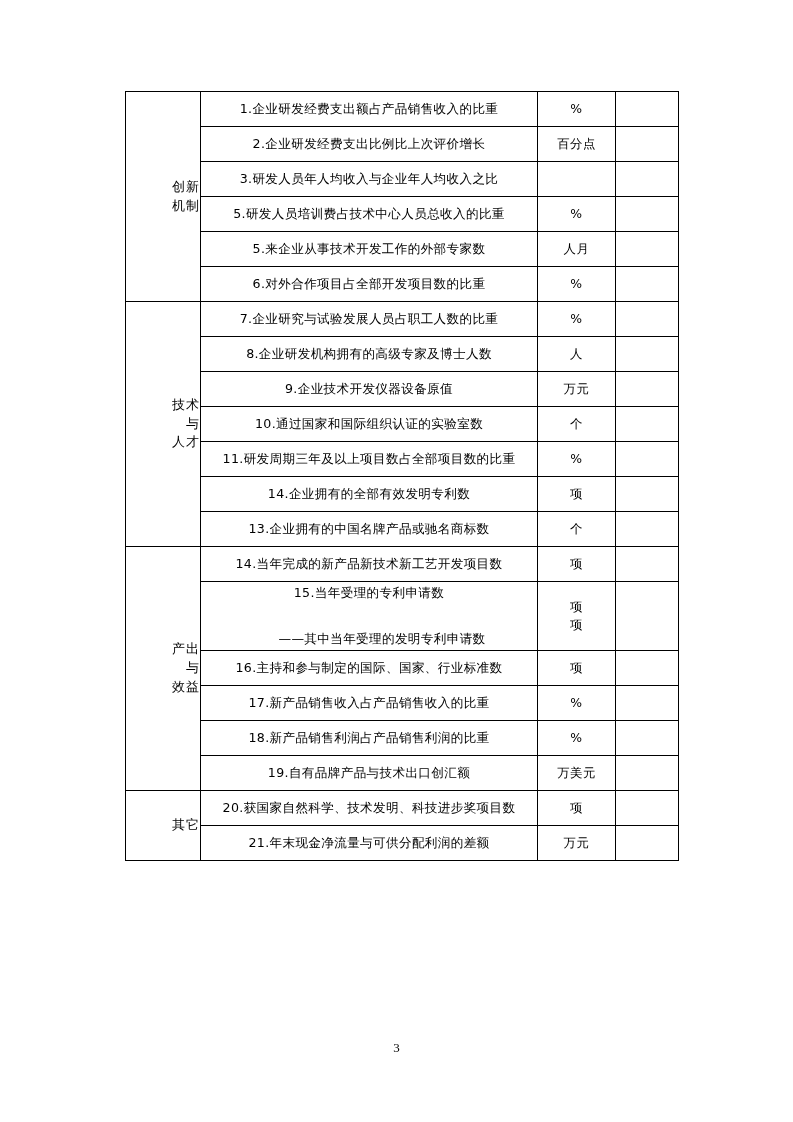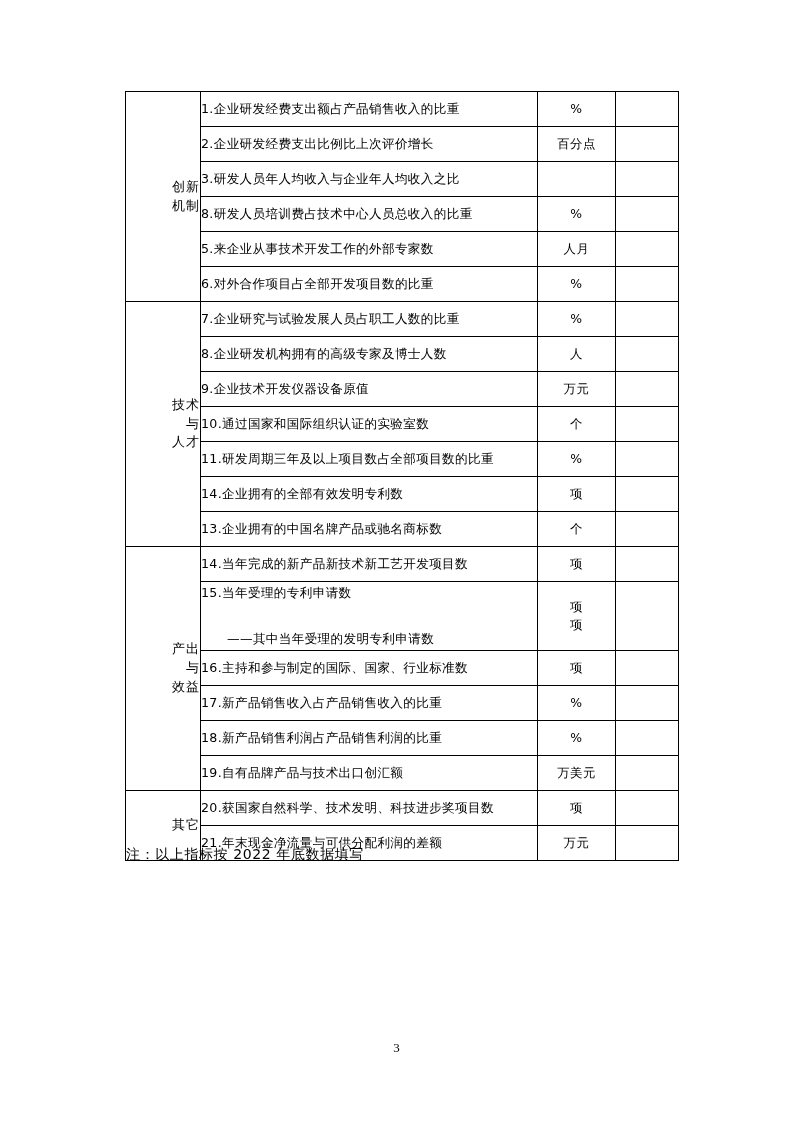--- a/index.html
+++ b/index.html
@@ -61,21 +61,21 @@
   }
   td.cat .catline { display: block; white-space: nowrap; }
 
   td.name {
     text-align: left;
     padding-left: 9px;
     padding-right: 4px;
     height: 34px;
     letter-spacing: 0.35px;
   }
-  td.name .ln { display: block; white-space: nowrap; }
+  td.name .ln { display: block; white-space: nowrap; text-align: center; }
   td.name .ln.indent { padding-left: 26px; margin-top: 28px; }
 
   td.unit {
     text-align: center;
     font-size: 12.4px;
     letter-spacing: 0.5px;
   }
   td.unit .ln { display: block; }
 
   td.val { }
@@ -144,21 +144,21 @@
             <td class="name">
               <span class="ln">3.研发人员年人均收入与企业年人均收入之比</span>
             </td>
             <td class="unit">
               <span class="ln"></span>
             </td>
             <td class="val"></td>
           </tr>
           <tr class="r1">
             <td class="name">
-              <span class="ln">8.研发人员培训费占技术中心人员总收入的比重</span>
+              <span class="ln">5.研发人员培训费占技术中心人员总收入的比重</span>
             </td>
             <td class="unit">
               <span class="ln">%</span>
             </td>
             <td class="val"></td>
           </tr>
           <tr class="r1">
             <td class="name">
               <span class="ln">5.来企业从事技术开发工作的外部专家数</span>
             </td>
@@ -323,17 +323,16 @@
             </td>
             <td class="unit">
               <span class="ln">万元</span>
             </td>
             <td class="val"></td>
           </tr>
         </tbody>
     </table>
   </div>
 
-  <div class="note">注：以上指标按 2022 年底数据填写</div>
 
   <div class="pageno">3</div>
 
 </div>
 
 </body></html>

